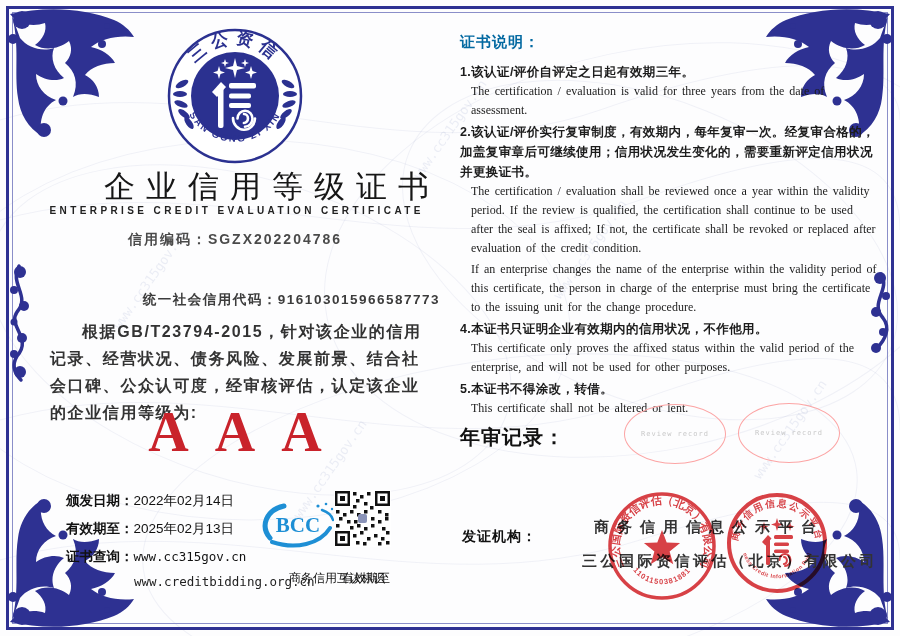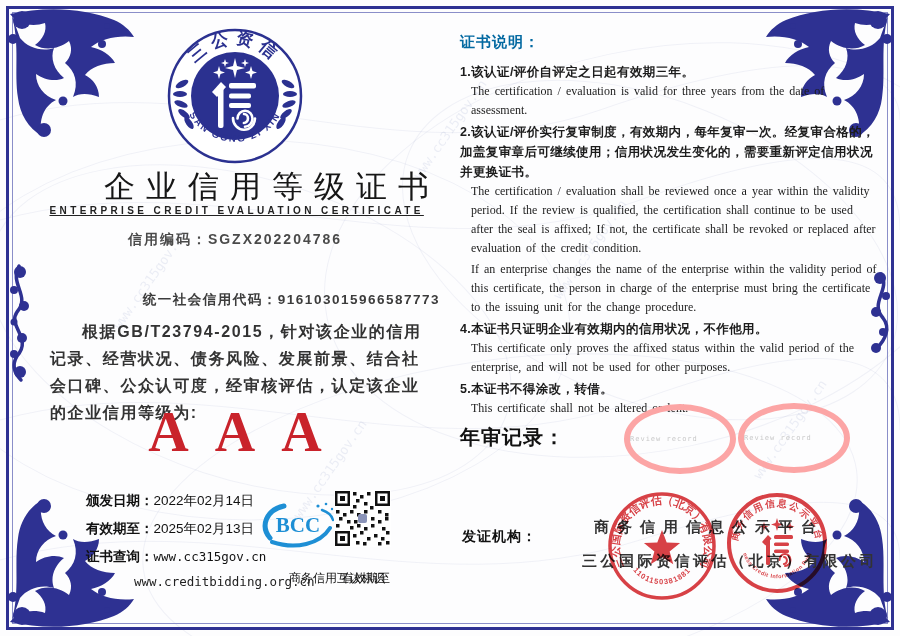--- a/index.html
+++ b/index.html
@@ -30,59 +30,59 @@
   .edge-left{left:5px;top:260px;}
   .edge-right{right:5px;top:268px;transform:scaleX(-1);height:90px;}
   
   .logo{left:165px;top:26px;width:140px;height:140px;}
   .title{
     left:30px;top:166px;width:410px;text-align:right;
     font-size:31px;font-weight:400;letter-spacing:11px;text-indent:11px;color:#161616;
   }
   .subtitle{
     left:30px;top:205px;width:410px;text-align:center;
-    font-size:10px;font-weight:700;letter-spacing:3.4px;text-indent:3.4px;color:#222;text-decoration:underline;
+    font-size:10px;font-weight:700;letter-spacing:3.4px;text-indent:3.4px;color:#222;
   }
   .credit-code{
     left:30px;top:231px;width:410px;text-align:center;
     font-size:14px;font-weight:700;letter-spacing:2px;color:#4a4a4a;
   }
   .uscc{
     left:30px;top:291px;width:410px;text-align:right;
     font-size:13.5px;font-weight:700;letter-spacing:1.5px;color:#3c3c3c;
   }
   .statement{
     left:50px;top:318px;width:376px;
     font-size:16px;line-height:27px;color:#333;letter-spacing:1.6px;
     text-indent:2em;font-weight:600;
   }
   .grade{
     left:30px;top:400px;width:410px;text-align:center;
     font-family:"Liberation Serif",serif;font-size:56px;font-weight:700;
     color:#c9232b;letter-spacing:26px;text-indent:26px;
   }
   .info-rows{left:66px;top:492px;width:200px;font-size:13.5px;}
-  .info-row{margin-bottom:10px;white-space:nowrap;margin-left:20px;}
+  .info-row{margin-bottom:10px;white-space:nowrap;}
   .info-label{font-weight:700;color:#111;}
   .info-value{color:#111;}
   .mono{font-family:"DejaVu Sans Mono",monospace;font-size:12.5px;}
   .url2{margin-left:68px;margin-top:-2px;}
   .bcc{left:256px;top:498px;width:80px;height:52px;}
   .qr{left:334px;top:490px;width:57px;height:57px;}
   .caption1{left:238px;top:570px;width:110px;text-align:center;font-size:12px;color:#111;margin-left:44px;}
   .caption2{left:336px;top:570px;width:60px;text-align:center;font-size:12px;color:#111;}
   
   .instr-head{left:460px;top:33px;font-size:15px;font-weight:800;letter-spacing:1px;color:#0369a1;}
   .instr{left:460px;top:62px;width:418px;}
   .item{margin-bottom:2px;}
   .item .cn{font-size:12.5px;font-weight:700;color:#1c1c1c;line-height:20px;letter-spacing:0.4px;}
   .item .en{font-family:Liberation Serif, serif;font-size:12px;color:#1c1c1c;line-height:19px;word-spacing:2px;margin-left:11px;}
   .annual-label{left:460px;top:424px;font-size:20px;font-weight:800;color:#111;letter-spacing:1px;}
-  .oval{position:absolute;width:100px;height:58px;border:6px solid #fca5a5;border-radius:50%;
-        display:flex;align-items:center;justify-content:flex-start;}
+  .oval{position:absolute;width:100px;height:58px;border:1px solid #fca5a5;border-radius:50%;
+        display:flex;align-items:center;justify-content:center;}
   .oval span{font-size:7px;color:#c9c9c9;font-family:"DejaVu Sans Mono",monospace;letter-spacing:1px;}
   .oval1{left:624px;top:404px;}
   .oval2{left:738px;top:403px;}
   .issuer-label{left:462px;top:528px;font-size:14px;font-weight:800;color:#111;letter-spacing:1px;}
   .issuer-line1{left:594px;top:518px;font-size:15px;color:#333;font-weight:700;letter-spacing:8px;white-space:nowrap;}
   .issuer-line2{left:582px;top:552px;font-size:15px;color:#333;font-weight:700;letter-spacing:3.5px;white-space:nowrap;}
   .seal{opacity:0.88;mix-blend-mode:multiply;}
   .seal-left{left:606px;top:490px;width:112px;height:112px;}
   .seal-right{left:726px;top:492px;width:102px;height:102px;}
 </style>

